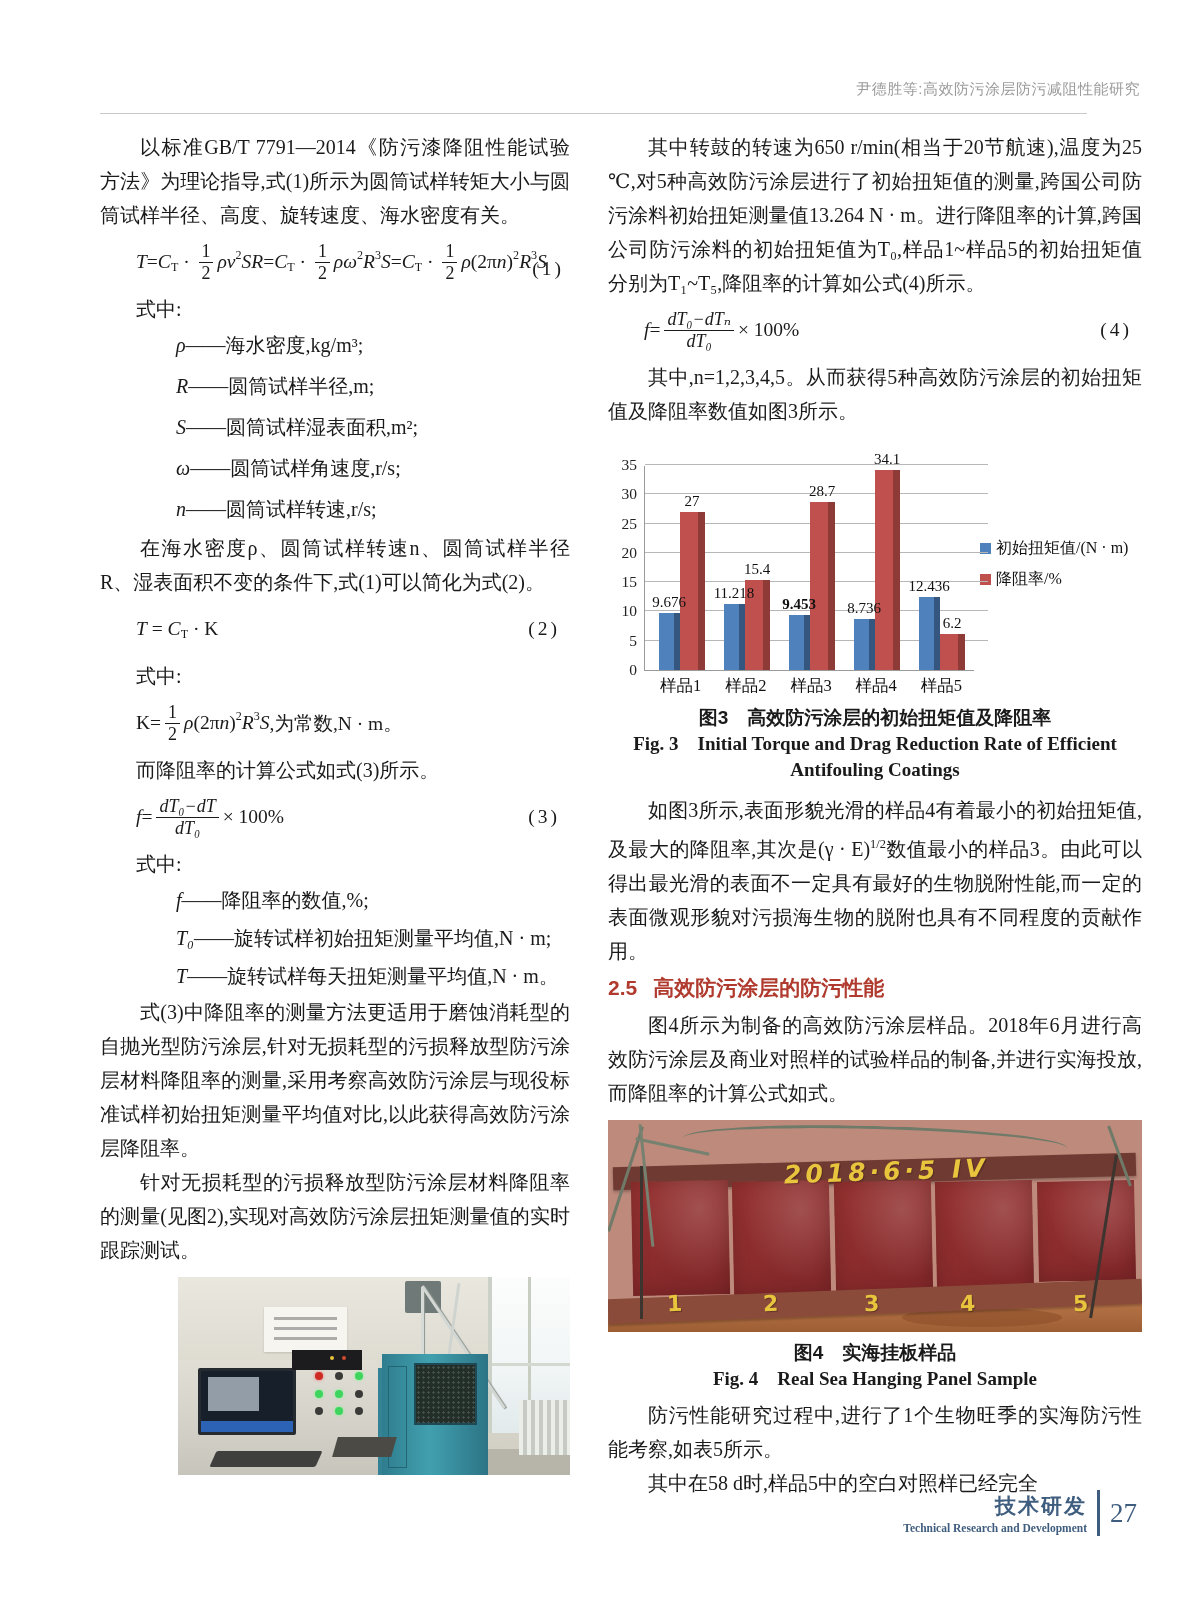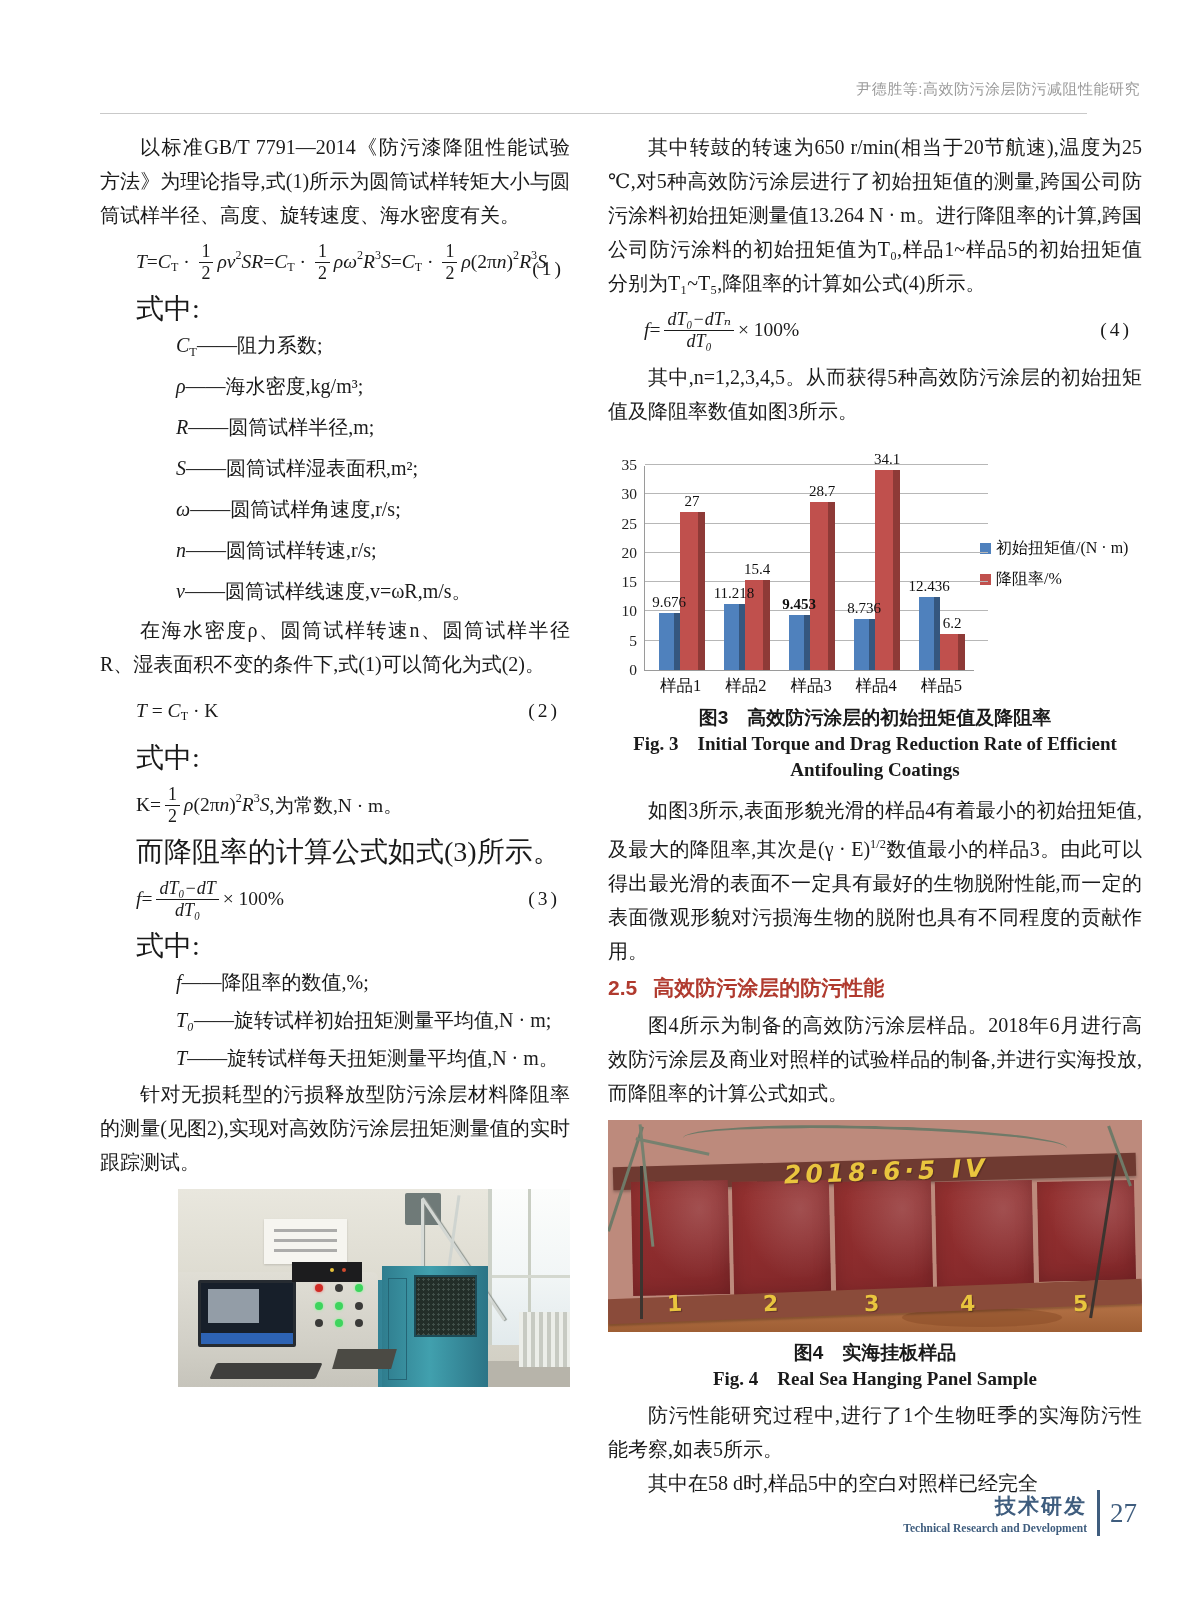--- a/index.html
+++ b/index.html
@@ -13,21 +13,21 @@
   
   .header { padding:80px 47px 8px 100px; }
   .running-title { text-align:right; font-size:15px; color:#9b9b9b; letter-spacing:0.5px;
     font-family:"Liberation Sans","DejaVu Sans",sans-serif; }
   .header-rule { margin:6px 100px 0 100px; border-bottom:1px solid #c9c9c9; }
   
   .cols { display:flex; gap:38px; padding:16px 47px 0 100px; }
   .col-left  { width:470px; flex:none; }
   .col-right { width:534px; flex:none; }
   p.body { font-size:20px; line-height:34px; text-align:justify; text-indent:2em; }
-  .eq-where { font-size:28px; line-height:34px; padding-left:36px; }
+  .eq-where { font-size:20px; line-height:34px; padding-left:36px; }
   
   .formula { display:flex; align-items:center; font-size:19.5px; margin:8px 0; padding-left:36px; min-height:44px; }
   .formula .eqno { margin-left:auto; padding-right:10px; letter-spacing:3px; }
   .formula span { white-space:pre; }
   .tk-i { font-style:italic; }
   .tk-r { }
   .tk-sub { font-size:0.62em; position:relative; top:5px; }
   .tk-sup { font-size:0.62em; position:relative; top:-7px; }
   .frac { display:inline-flex; flex-direction:column; align-items:center; margin:0 4px; font-size:0.92em; line-height:1.12; }
   .frac .fn { border-bottom:1.4px solid #1a1a1a; padding:0 3px; font-style:italic; }
@@ -184,27 +184,25 @@
           <span class="tk-i">R</span>
           <span class="tk-sup">3</span>
           <span class="tk-i">S</span>
         </div>
       <div class="formula-no-holder" style="position:relative;margin-top:-40px;height:40px;">
         <span class="eqno" style="position:absolute;right:6px;top:6px;font-size:19.5px;letter-spacing:3px;">(1)</span>
       </div>
 
       <div class="eq-where">式中:</div>
 
-      <div class="var-line"><span class="var-sym">C</span><span class="var-sub">T</span><span>——阻力系数;</span></div>
       <div class="var-line"><span class="var-sym">ρ</span><span class="var-sub"></span><span>——海水密度,kg/m³;</span></div>
       <div class="var-line"><span class="var-sym">R</span><span class="var-sub"></span><span>——圆筒试样半径,m;</span></div>
       <div class="var-line"><span class="var-sym">S</span><span class="var-sub"></span><span>——圆筒试样湿表面积,m²;</span></div>
       <div class="var-line"><span class="var-sym">ω</span><span class="var-sub"></span><span>——圆筒试样角速度,r/s;</span></div>
       <div class="var-line"><span class="var-sym">n</span><span class="var-sub"></span><span>——圆筒试样转速,r/s;</span></div>
-      <div class="var-line"><span class="var-sym">v</span><span class="var-sub"></span><span>——圆筒试样线速度,v=ωR,m/s。</span></div>
 
       <p class="body">在海水密度ρ、圆筒试样转速n、圆筒试样半径R、湿表面积不变的条件下,式(1)可以简化为式(2)。</p>
 
       <div class="formula">
         <span style="display:inline-flex;align-items:center;"><span class="tk-i">T</span><span class="tk-r"> = </span><span class="tk-i">C</span><span class="tk-sub">T</span><span class="tk-r"> · K</span></span>
         <span class="eqno">(2)</span>
       </div>
 
       <div class="eq-where">式中:</div>
 
@@ -228,20 +226,21 @@
         <span style="display:inline-flex;align-items:center;"><span class="tk-i">f</span><span class="tk-r">=</span><span class="frac"><span class="fn">dT₀−dT</span><span class="fd">dT₀</span></span><span class="tk-r">× 100%</span></span>
         <span class="eqno">(3)</span>
       </div>
 
       <div class="eq-where">式中:</div>
 
       <div class="var-line"><span class="var-sym">f</span><span>——降阻率的数值,%;</span></div>
       <div class="var-line"><span class="var-sym">T₀</span><span>——旋转试样初始扭矩测量平均值,N · m;</span></div>
       <div class="var-line"><span class="var-sym">T</span><span>——旋转试样每天扭矩测量平均值,N · m。</span></div>
 
+      <p class="body">式(3)中降阻率的测量方法更适用于磨蚀消耗型的自抛光型防污涂层,针对无损耗型的污损释放型防污涂层材料降阻率的测量,采用考察高效防污涂层与现役标准试样初始扭矩测量平均值对比,以此获得高效防污涂层降阻率。</p>
       <p class="body">针对无损耗型的污损释放型防污涂层材料降阻率的测量(见图2),实现对高效防污涂层扭矩测量值的实时跟踪测试。</p>
 
       <div class="fig2-photo">
         <div class="f2 f2-floor"></div>
         <div class="f2 f2-rail"></div>
         <div class="f2 f2-sign">
             <div class="f2-sign-lines"></div>
           </div>
         <div class="f2 f2-window">
           <div class="f2-winbar"></div>

